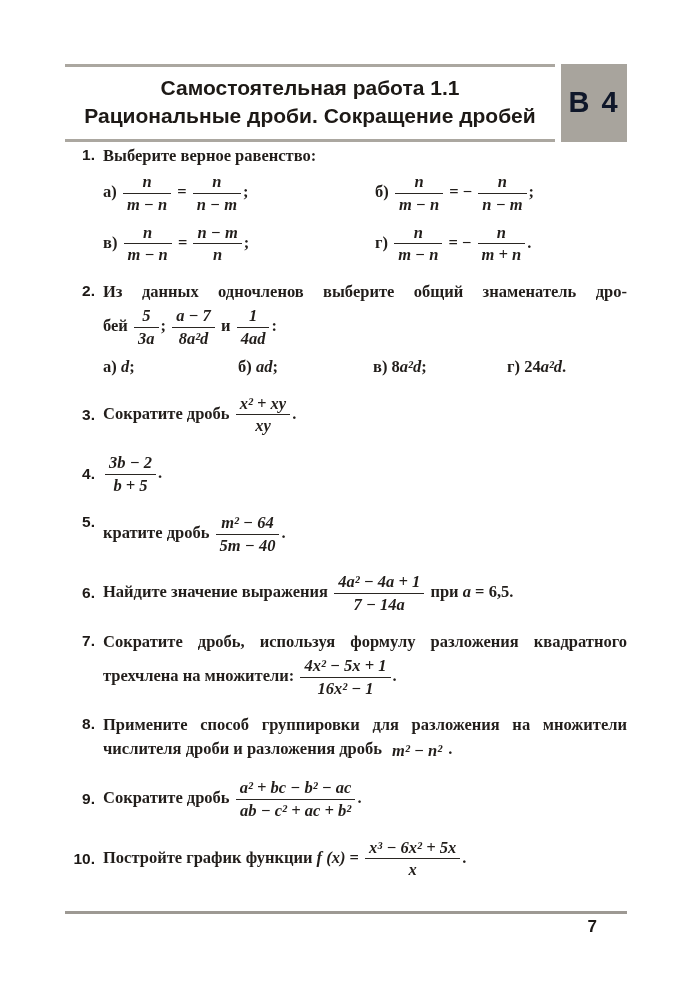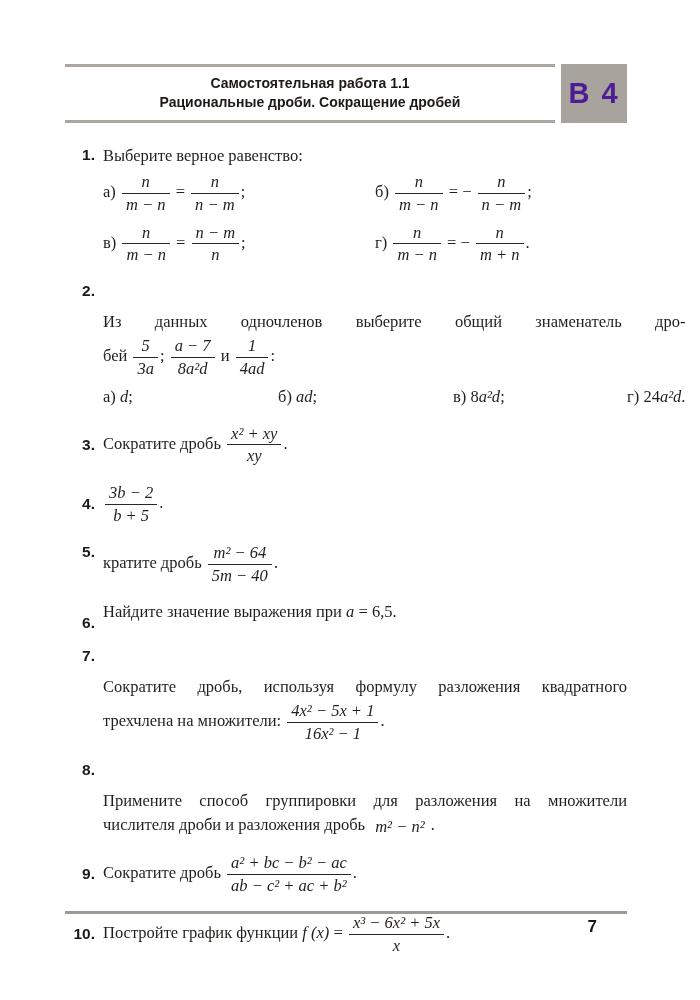--- a/index.html
+++ b/index.html
@@ -11,55 +11,55 @@
   .page { position:relative; width:700px; height:1000px; overflow:hidden; background:#fff; }
 
   
   .header { position:absolute; left:65px; top:64px; width:562px; display:flex; align-items:stretch; }
   .header-main {
     flex:1; border-top:3px solid #aba7a0; border-bottom:3px solid #aba7a0;
     background:#fff; text-align:center; padding:7px 0 8px; margin-right:6px;
   }
   .header-title {
     font-family:"Liberation Sans", sans-serif; font-weight:bold;
-    font-size:14px; line-height:1.35; color:#1d1916;
+    font-size:21px; line-height:1.35; color:#1d1916;
   }
   .badge {
-    width:66px; background:#a8a49d; color:#4c1d95;
+    width:66px; background:#a8a49d; color:#0f172a;
     font-family:"Liberation Sans", sans-serif; font-weight:bold;
     font-size:29px; letter-spacing:2px;
     display:flex; align-items:center; justify-content:center;
   }
 
   
   .content { position:absolute; left:65px; top:144px; width:562px; }
   .q { display:flex; margin-bottom:13px; }
   .qnum {
     width:30px; min-width:30px; text-align:right; margin-right:8px;
     font-family:"Liberation Sans", sans-serif; font-weight:bold; font-size:15.5px;
     padding-top:2px; color:#1d1916;
   }
   .q-frac-first .qnum { padding-top:14px; }
-  .qbody { flex:1; line-height:1.45; }
+  .qbody { flex:1; line-height:1.45;font-weight:bold; }
   .qline { margin:0; }
-  .justify { text-align:justify; text-align-last:justify;margin-top:30px; }
+  .justify { text-align:justify; text-align-last:justify; }
 
   
   .frac {
     display:inline-block; vertical-align:middle; text-align:center;
     margin:2px 2px; line-height:1.2;
   }
   .fnum { display:block; border-bottom:1.4px solid #2a2622; padding:0 4px 1px; }
   .fden { display:block; padding:1px 4px 0; }
   .mvar, .frac { font-style:italic; }
   .upright { font-style:normal; }
 
   
   .opt-grid-2 { display:grid; grid-template-columns:272px 1fr; row-gap:4px; margin-top:2px; }
-  .opt-grid-4 { display:grid; grid-template-columns:135px 135px 134px 1fr; margin-top:4px;gap:40px; }
+  .opt-grid-4 { display:grid; grid-template-columns:135px 135px 134px 1fr; margin-top:4px; }
   .opt { white-space:nowrap; }
 
   
   .footer-rule { position:absolute; left:65px; top:911px; width:562px; height:3px; background:#9d9993; }
   .page-number {
     position:absolute; top:917px; left:65px; width:532px; text-align:right;
     font-family:"Liberation Sans", sans-serif; font-weight:bold; font-size:17px; color:#1d1916;
   }
 </style>
 </head>
@@ -153,20 +153,21 @@
           <span><span class="frac"><span class="fnum">m² − 64</span><span class="fden">5m − 40</span></span><span class="upright">.</span></span>
         </div>
       </div>
     </div>
 
     <div class="q q-frac-first">
       <div class="qnum">6.</div>
       <div class="qbody">
         <div class="qline">
           <span class="upright">Найдите значение выражения</span>
+          <span class="frac"><span class="fnum">4a² − 4a + 1</span><span class="fden">7 − 14a</span></span>
           <span class="upright">при</span>
           <span class="mvar">a</span>
           <span class="upright">= 6,5.</span>
         </div>
       </div>
     </div>
 
     <div class="q">
       <div class="qnum">7.</div>
       <div class="qbody">

